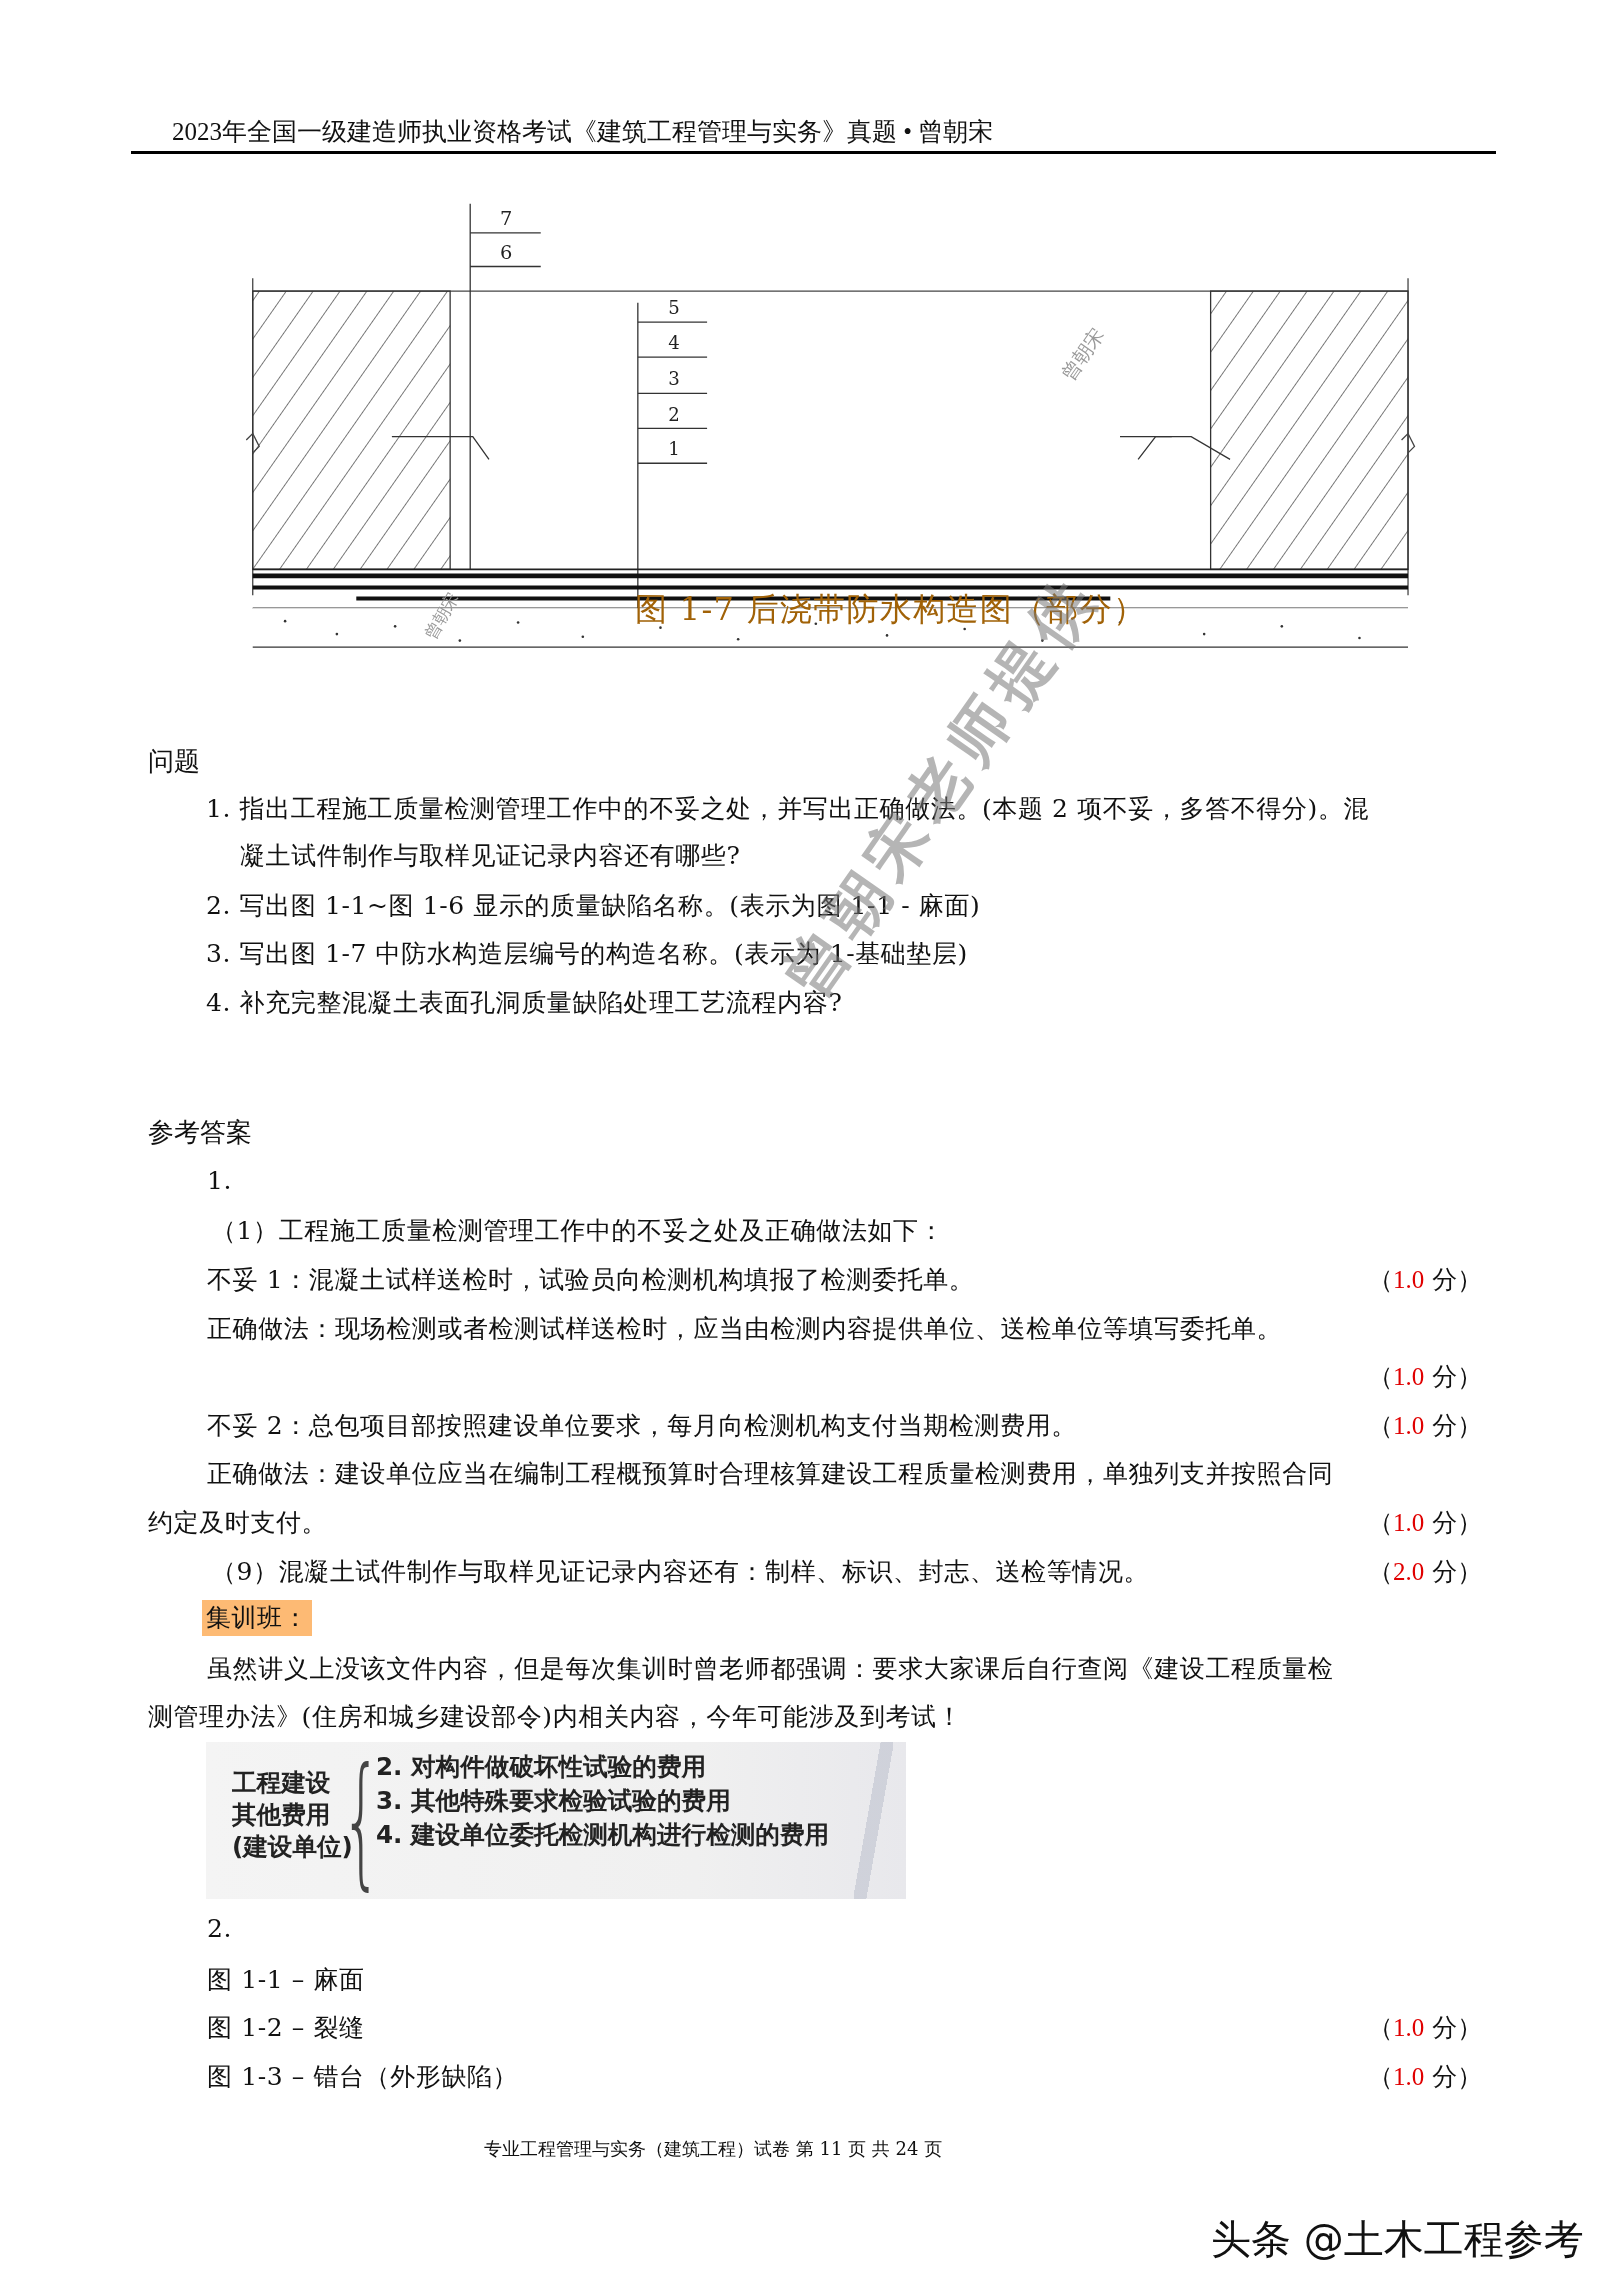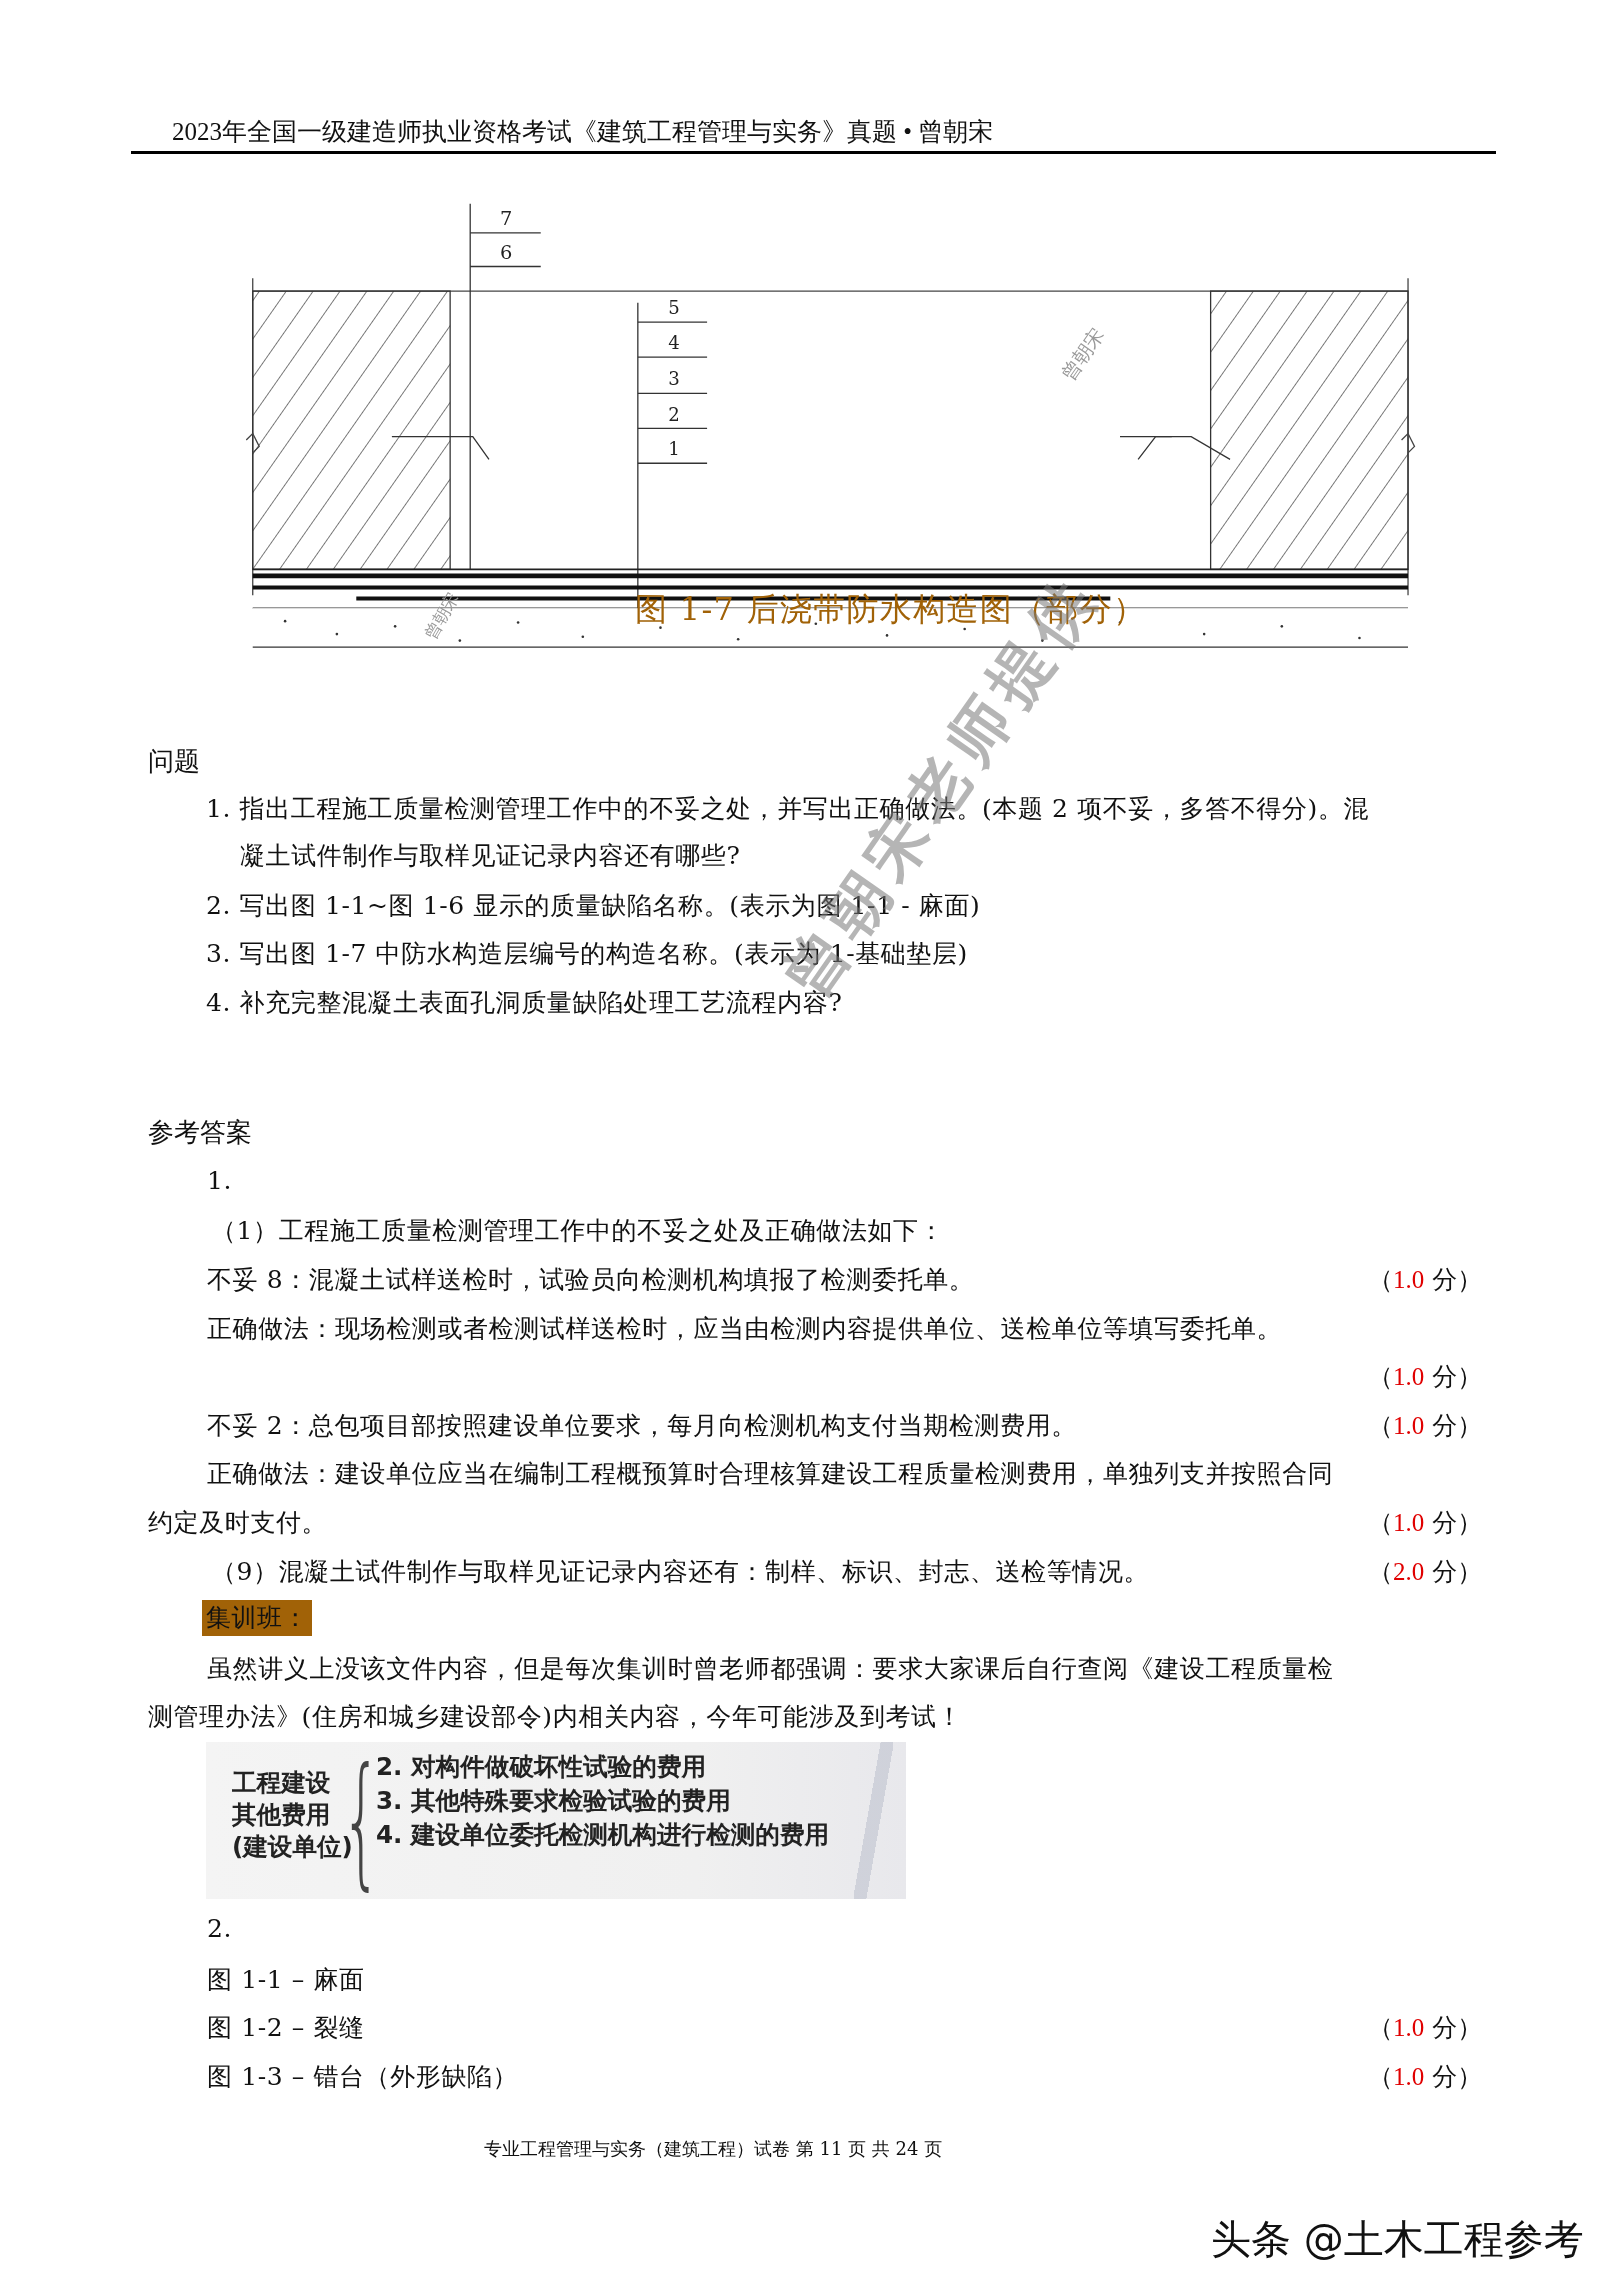--- a/index.html
+++ b/index.html
@@ -7,21 +7,21 @@
          font-family: "DejaVu Serif", "Liberation Serif", serif; color: #111; }
   .abs { position: absolute; white-space: nowrap; }
   .hdr { left: 172px; top: 115px; font-size: 25px; letter-spacing: 0px; font-family: "Liberation Serif", "DejaVu Serif", serif; }
   .hdr-rule { left: 131px; top: 151px; width: 1365px; height: 3.2px; background: #000; }
   .fig { left: 246px; top: 194px; width: 1172px; height: 466px; }
   .cap { left: 635px; top: 588px; font-size: 32px; font-family: "DejaVu Serif", serif; color: #a16207; letter-spacing: 1.3px; }
   .sec { font-size: 26px; font-family: "DejaVu Sans", sans-serif; }
   .txt { font-size: 25px; letter-spacing: 0.6px; }
   .score { font-size: 25px; }
   .score .num { color: #e00000; font-family: "Liberation Serif", serif; }
-  .hl { background: #a16207; padding: 1.3px 3.9px; }
+  .hl { background: #fdba74; padding: 1.3px 3.9px; }
   .wm { position: absolute; left: 764px; top: 965px; transform: rotate(-55deg); transform-origin: left top;
         font-size: 62px; color: rgba(120,120,120,0.55); font-weight: bold; font-family: "DejaVu Serif", serif; letter-spacing: 9px; }
   .costbox { left: 206px; top: 1742px; width: 700px; height: 157px;
              background: linear-gradient(90deg, #f4f4f4 0%, #f0f0f0 70%, #e8e8ec 100%); }
   .costbox .stripe { position: absolute; right: 13px; top: 0; width: 39px; height: 157px;
              background: linear-gradient(100deg, transparent 40%, #c9ccd6 40%, #c9ccd6 60%, transparent 60%); opacity: 0.8; }
   .costbox .left { position: absolute; left: 26px; top: 24.6px; width: 97px; font-size: 24.6px; line-height: 32px;
              text-align: center; font-family: "DejaVu Sans", sans-serif; color: #222; font-weight: bold; }
   .costbox .brace { position: absolute; left: 135px; top: 7.8px; font-size: 142px; line-height: 142px; color: #444;
              font-family: "DejaVu Sans", sans-serif; font-weight: 100; transform: scaleX(0.45); transform-origin: left top; }
@@ -115,21 +115,21 @@
 <div class="abs txt" style="left:206px; top:792px;">1. 指出工程施工质量检测管理工作中的不妥之处，并写出正确做法。(本题 2 项不妥，多答不得分)。混</div>
 <div class="abs txt" style="left:240px; top:839px;">凝土试件制作与取样见证记录内容还有哪些?</div>
 <div class="abs txt" style="left:206px; top:889px;">2. 写出图 1-1~图 1-6 显示的质量缺陷名称。(表示为图 1-1 - 麻面)</div>
 <div class="abs txt" style="left:206px; top:937px;">3. 写出图 1-7 中防水构造层编号的构造名称。(表示为 1-基础垫层)</div>
 <div class="abs txt" style="left:206px; top:986px;">4. 补充完整混凝土表面孔洞质量缺陷处理工艺流程内容?</div>
 
 <div class="abs sec" style="left:148px; top:1115px;">参考答案</div>
 <div class="abs txt" style="left:207px; top:1166px;">1.</div>
 <div class="abs txt" style="left:211px; top:1214px;">（1）工程施工质量检测管理工作中的不妥之处及正确做法如下：</div>
 
-<div class="abs txt" style="left:207px; top:1263px;">不妥 8：混凝土试样送检时，试验员向检测机构填报了检测委托单。</div>
+<div class="abs txt" style="left:207px; top:1263px;">不妥 1：混凝土试样送检时，试验员向检测机构填报了检测委托单。</div>
 <div class="abs score" style="left:1368px; top:1263px;">（<span class="num">1.0</span> <span>分</span>）</div>
 
 <div class="abs txt" style="left:207px; top:1312px;">正确做法：现场检测或者检测试样送检时，应当由检测内容提供单位、送检单位等填写委托单。</div>
 <div class="abs score" style="left:1368px; top:1360px;">（<span class="num">1.0</span> <span>分</span>）</div>
 
 <div class="abs txt" style="left:207px; top:1409px;">不妥 2：总包项目部按照建设单位要求，每月向检测机构支付当期检测费用。</div>
 <div class="abs score" style="left:1368px; top:1409px;">（<span class="num">1.0</span> <span>分</span>）</div>
 
 <div class="abs txt" style="left:207px; top:1457px;">正确做法：建设单位应当在编制工程概预算时合理核算建设工程质量检测费用，单独列支并按照合同</div>
 <div class="abs txt" style="left:148px; top:1506px;">约定及时支付。</div>

